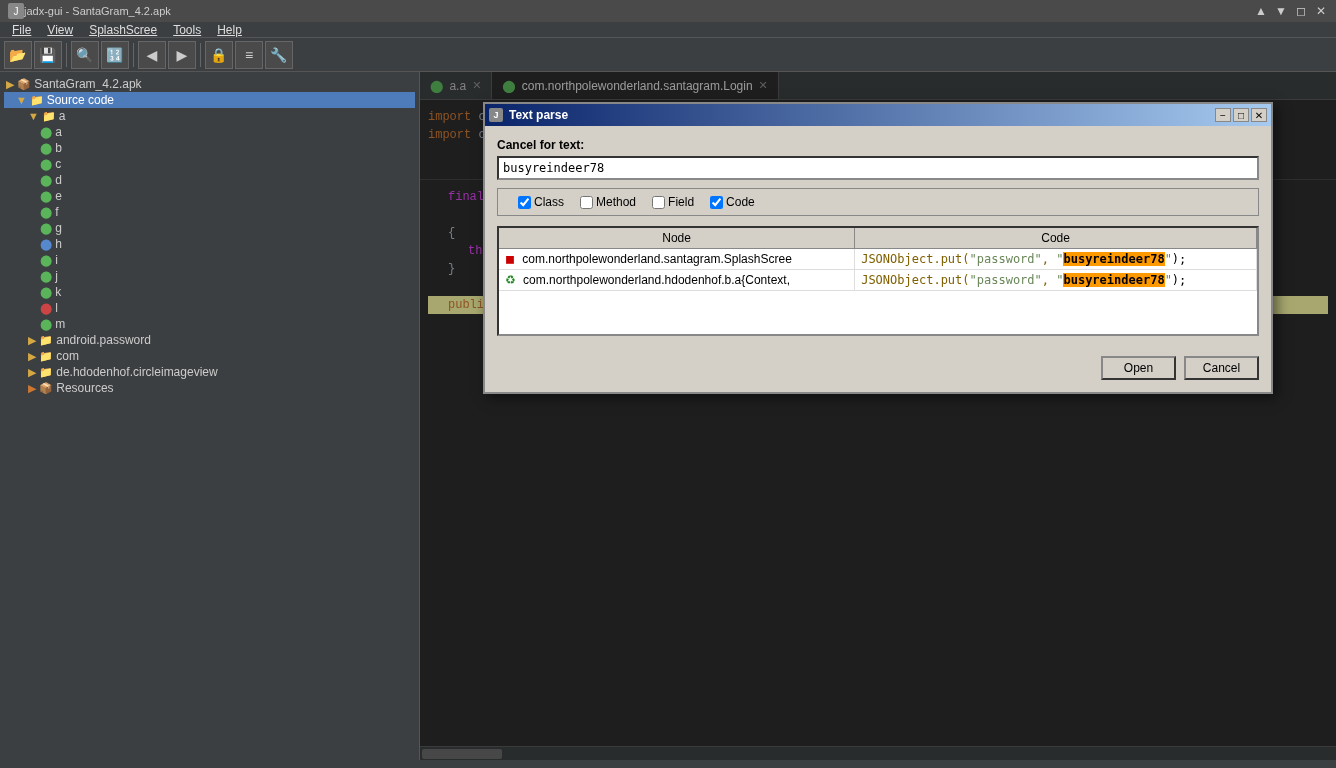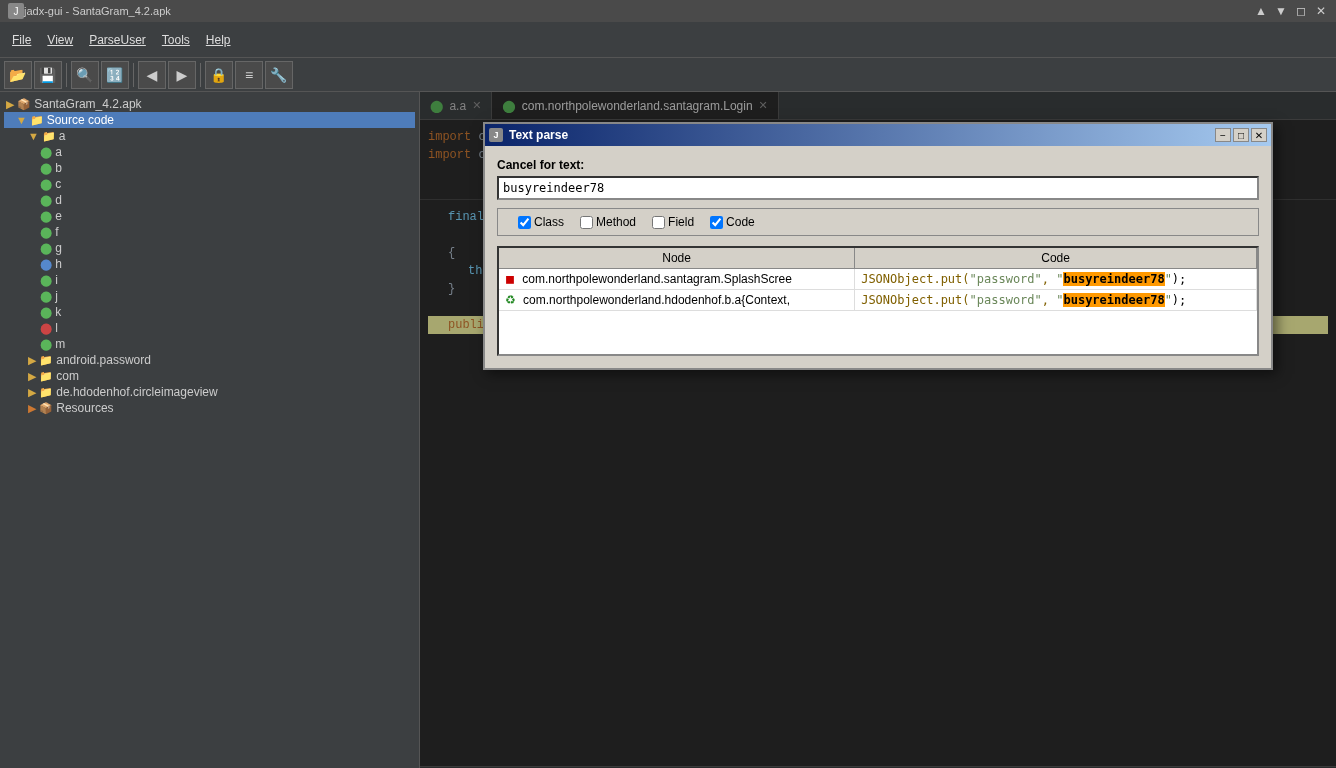--- a/index.html
+++ b/index.html
@@ -23,21 +23,21 @@
       padding: 0 8px;
       color: #ccc;
       font-size: 11px;
     }
     .title-bar-title { flex: 1; }
     .title-bar-controls { display: flex; gap: 6px; }
     .title-btn { width: 14px; height: 14px; border: none; background: none; color: #ccc; cursor: pointer; font-size: 12px; display: flex; align-items: center; justify-content: center; }
 
     
     .menu-bar {
-      height: 36px;
+      height: 16px;
       background: #3c3f41;
       display: flex;
       align-items: center;
       padding: 0 4px;
       border-bottom: 1px solid #555;
     }
     .menu-item {
       padding: 2px 8px;
       color: #ddd;
       cursor: pointer;
@@ -139,21 +139,21 @@
       flex: 1;
       overflow: auto;
       padding: 8px;
       font-family: 'Courier New', monospace;
       font-size: 12px;
       color: #a9b7c6;
       background: #2b2b2b;
       position: relative;
     }
     .code-line { white-space: pre; line-height: 18px; }
-    .code-keyword { color: #7dd3fc; }
+    .code-keyword { color: #d946ef; }
     .code-comment { color: #808080; font-style: italic; }
 
     
     .modal-overlay {
       position: absolute;
       top: 0; left: 0; right: 0; bottom: 0;
       background: rgba(0,0,0,0.3);
       display: flex;
       align-items: flex-start;
       justify-content: center;
@@ -305,21 +305,21 @@
     <button class="title-btn">▲</button>
     <button class="title-btn">▼</button>
     <button class="title-btn">◻</button>
     <button class="title-btn">✕</button>
   </div>
 </div>
 
 <div class="menu-bar">
   <span class="menu-item">File</span>
   <span class="menu-item">View</span>
-  <span class="menu-item">ParseUser</span>
+  <span class="menu-item">SplashScree</span>
   <span class="menu-item">Tools</span>
   <span class="menu-item">Help</span>
 </div>
 
 <div class="toolbar">
   <button class="toolbar-btn" title="Open">📂</button>
   <button class="toolbar-btn" title="Save">💾</button>
   <div class="toolbar-separator"></div>
   <button class="toolbar-btn" title="Search">🔍</button>
   <button class="toolbar-btn">🔢</button>
@@ -529,16 +529,20 @@
                   </td>
                   <td>
                     <span style="font-family:monospace; color:#806000;">JSONObject.put(<span style="color:#6a8759;">"password"</span>, <span style="color:#6a8759;">"</span></span><span style="background:#ff9900; color:#000; font-family:monospace; font-weight:bold;">busyreindeer78</span><span style="color:#6a8759; font-family:monospace;">"</span><span style="font-family:monospace;">);</span>
                   </td>
                 </tr>
               </tbody>
             </table>
           </div>
         </div>
 
+        <div class="dialog-buttons">
+          <button class="dialog-btn">Open</button>
+          <button class="dialog-btn">Cancel</button>
+        </div>
       </div>
     </div>
   </div>
 </div>
 
 </body></html>

